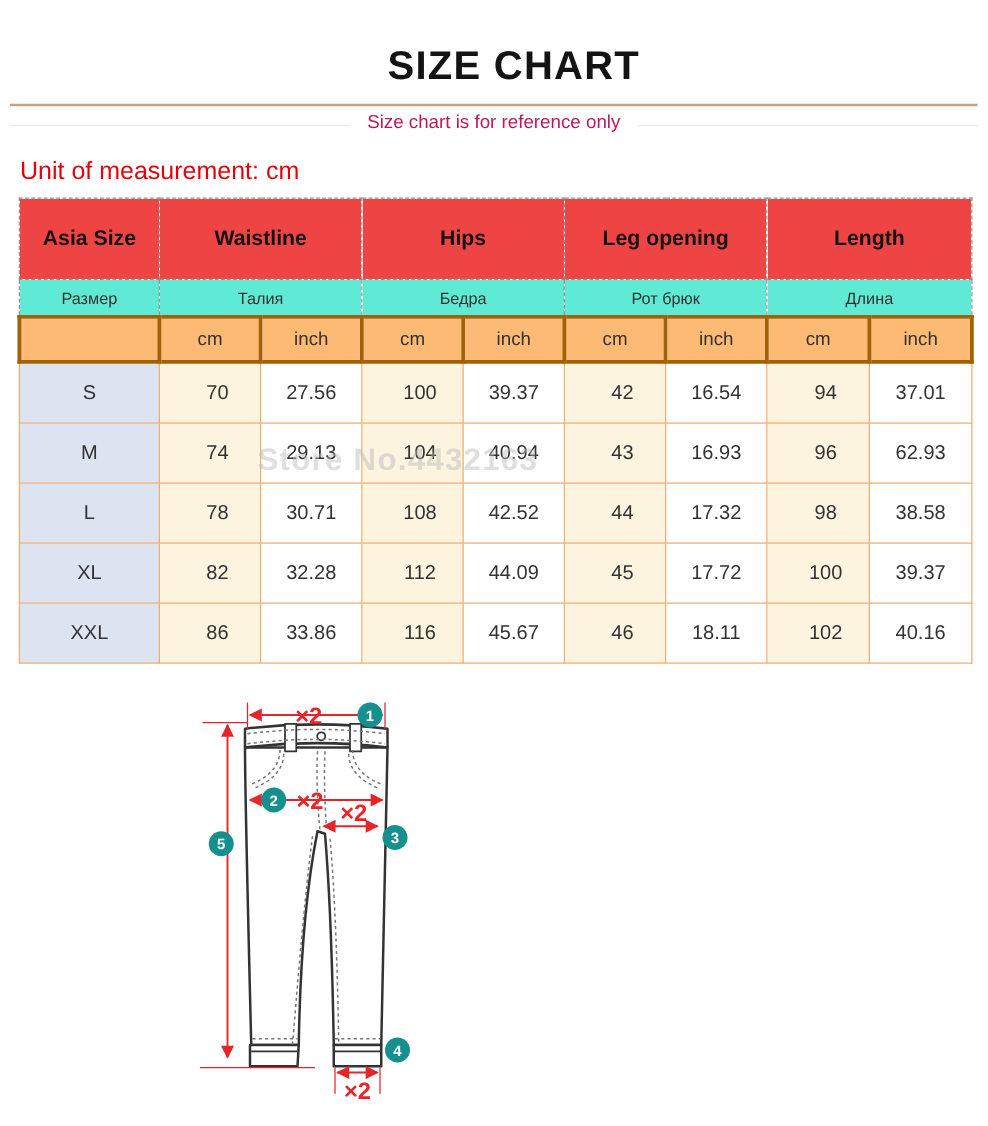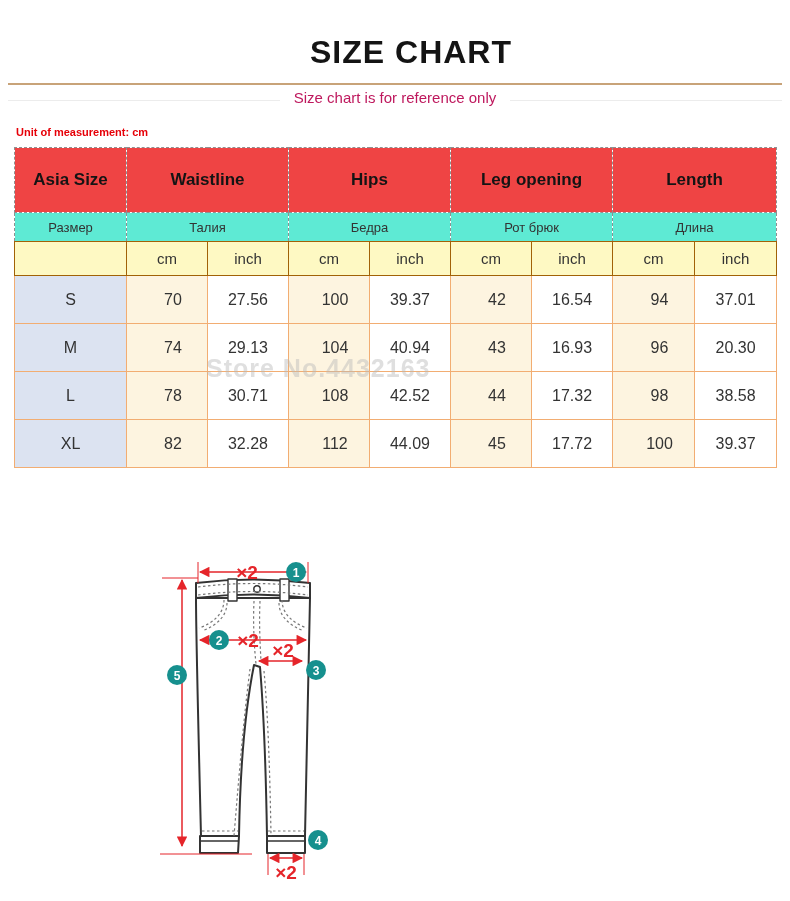--- a/index.html
+++ b/index.html
@@ -9,30 +9,30 @@
   }
   
   .page-title{
     margin:34px 0 1px 0;text-align:center;
     font-size:32px;font-weight:bold;letter-spacing:1px;color:#141414;padding-left:32px;
   }
   .title-rule{border:none;border-top:2px solid #c8a379;margin:12px 8px 0 8px;}
   .subtitle-wrap{position:relative;text-align:center;margin-top:4px;height:22px;}
   .subtitle-line{position:absolute;left:8px;right:8px;top:11px;border-top:1px solid #ececec;}
   .subtitle{position:relative;background:#fff;padding:0 14px;color:#be185d;font-size:15px;}
-  .unit-note{margin:15px 0 9px 16px;color:#e60008;font-weight:bold;font-size:11px;}
+  .unit-note{margin:15px 0 9px 16px;color:#e60008;font-weight:normal;font-size:20px;}
 
   
   table.size-table{border-collapse:collapse;table-layout:fixed;margin-left:14px;width:762px;}
   .size-table td{text-align:center;vertical-align:middle;padding:0;overflow:hidden;}
   tr.hdr-en td{background:#ef4444;border:1px dashed #909090;height:64px;
                font-size:17px;font-weight:bold;color:#141414;}
   tr.hdr-ru td{background:#5eead4;border:1px dashed #909090;height:28px;
                font-size:13px;color:#333;}
-  tr.hdr-unit td{background:#fef9c3;border:1px solid #a16207;height:33px;
+  tr.hdr-unit td{background:#fdba74;border:3px solid #a16207;height:33px;
                font-size:15px;color:#333;}
   tr.data-row td{border:1px solid #f2ad72;height:47px;font-size:16px;color:#333;}
   tr.data-row td.size-cell{background:#dce3f1;}
   tr.data-row td.cm-cell{background:#fdf4e0;padding-left:12px;}
   tr.data-row td.inch-cell{background:#ffffff;}
 
   
   .watermark{position:absolute;font-weight:bold;color:rgba(184,184,184,0.45);
              white-space:nowrap;pointer-events:none;}
   .wm-table{left:206px;top:354px;font-size:25px;letter-spacing:1px;}
@@ -104,21 +104,21 @@
   </tr>
   <tr class="data-row">
     <td class="size-cell">M</td>
     <td class="cm-cell">74</td>
     <td class="inch-cell">29.13</td>
     <td class="cm-cell">104</td>
     <td class="inch-cell">40.94</td>
     <td class="cm-cell">43</td>
     <td class="inch-cell">16.93</td>
     <td class="cm-cell">96</td>
-    <td class="inch-cell">20.30</td>
+    <td class="inch-cell">62.93</td>
   </tr>
   <tr class="data-row">
     <td class="size-cell">L</td>
     <td class="cm-cell">78</td>
     <td class="inch-cell">30.71</td>
     <td class="cm-cell">108</td>
     <td class="inch-cell">42.52</td>
     <td class="cm-cell">44</td>
     <td class="inch-cell">17.32</td>
     <td class="cm-cell">98</td>
@@ -127,20 +127,31 @@
   <tr class="data-row">
     <td class="size-cell">XL</td>
     <td class="cm-cell">82</td>
     <td class="inch-cell">32.28</td>
     <td class="cm-cell">112</td>
     <td class="inch-cell">44.09</td>
     <td class="cm-cell">45</td>
     <td class="inch-cell">17.72</td>
     <td class="cm-cell">100</td>
     <td class="inch-cell">39.37</td>
+  </tr>
+  <tr class="data-row">
+    <td class="size-cell">XXL</td>
+    <td class="cm-cell">86</td>
+    <td class="inch-cell">33.86</td>
+    <td class="cm-cell">116</td>
+    <td class="inch-cell">45.67</td>
+    <td class="cm-cell">46</td>
+    <td class="inch-cell">18.11</td>
+    <td class="cm-cell">102</td>
+    <td class="inch-cell">40.16</td>
   </tr>
 </tbody>
   </table>
 
 <div class="watermark wm-table">Store No.4432163</div>
 
 <div class="diagram">
   <svg class="pants-svg" width="360" height="356" viewBox="0 0 360 356">
     <defs>
       <marker id="ra" viewBox="0 0 10 10" refX="9" refY="5" markerWidth="8.5" markerHeight="7" orient="auto-start-reverse">

